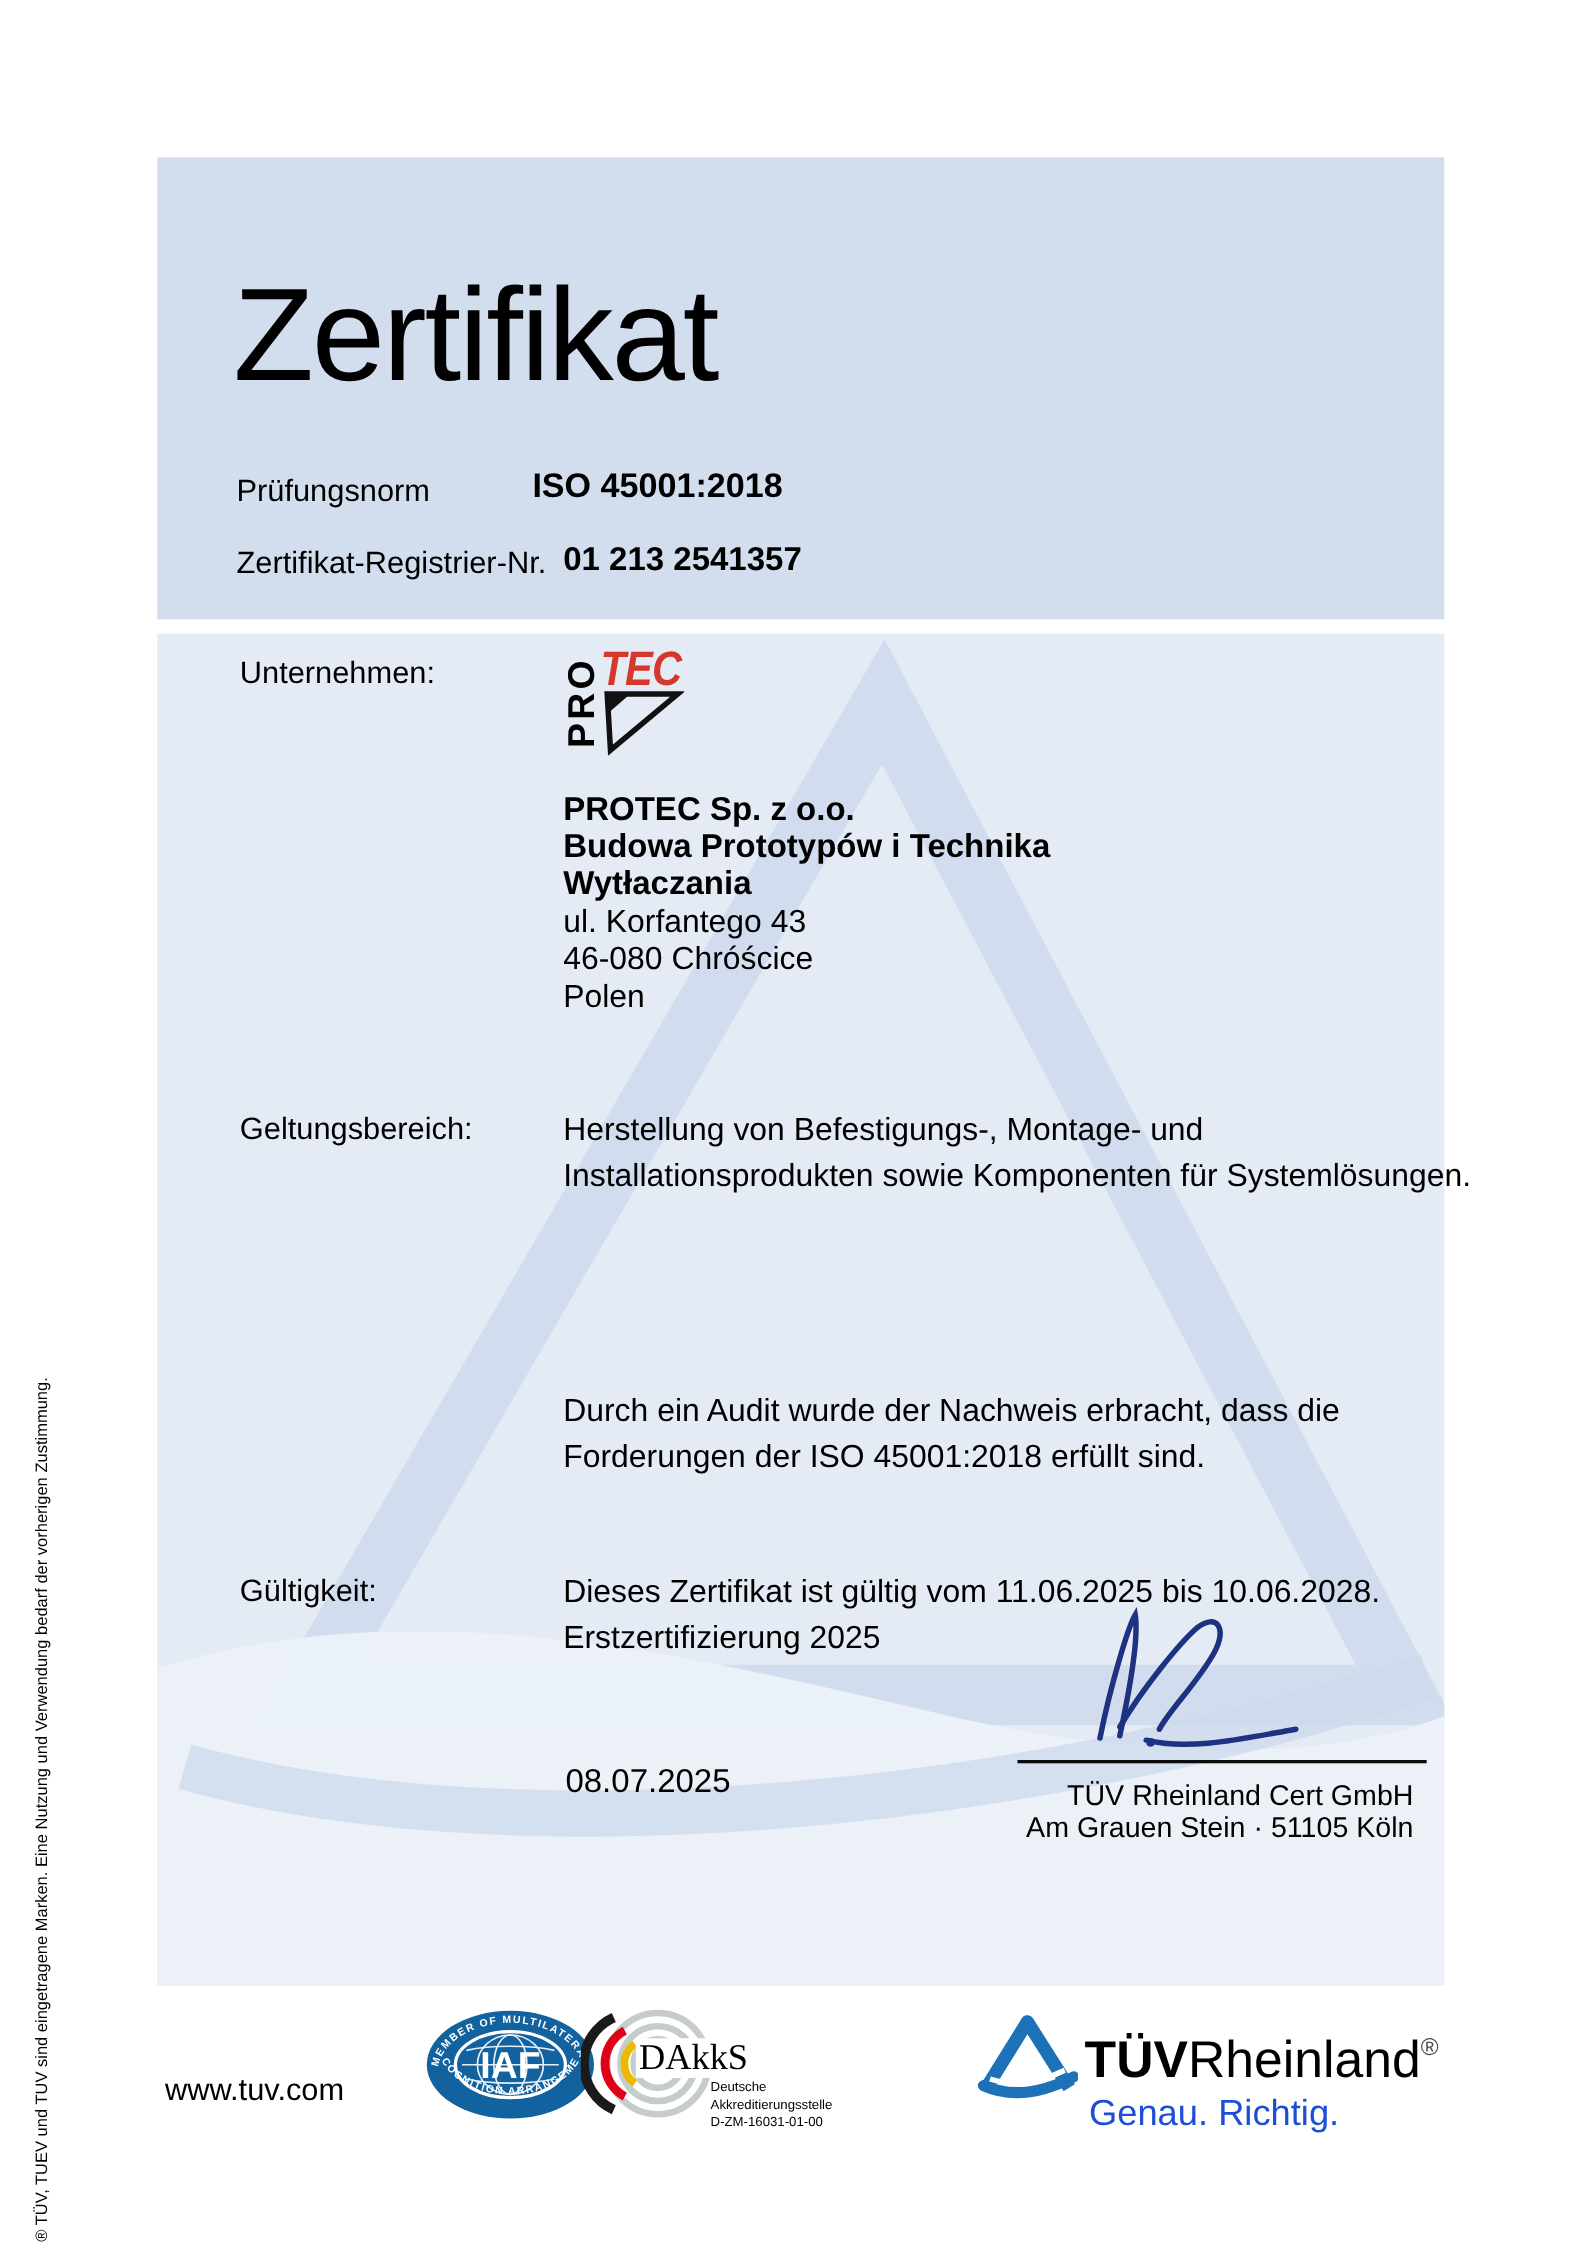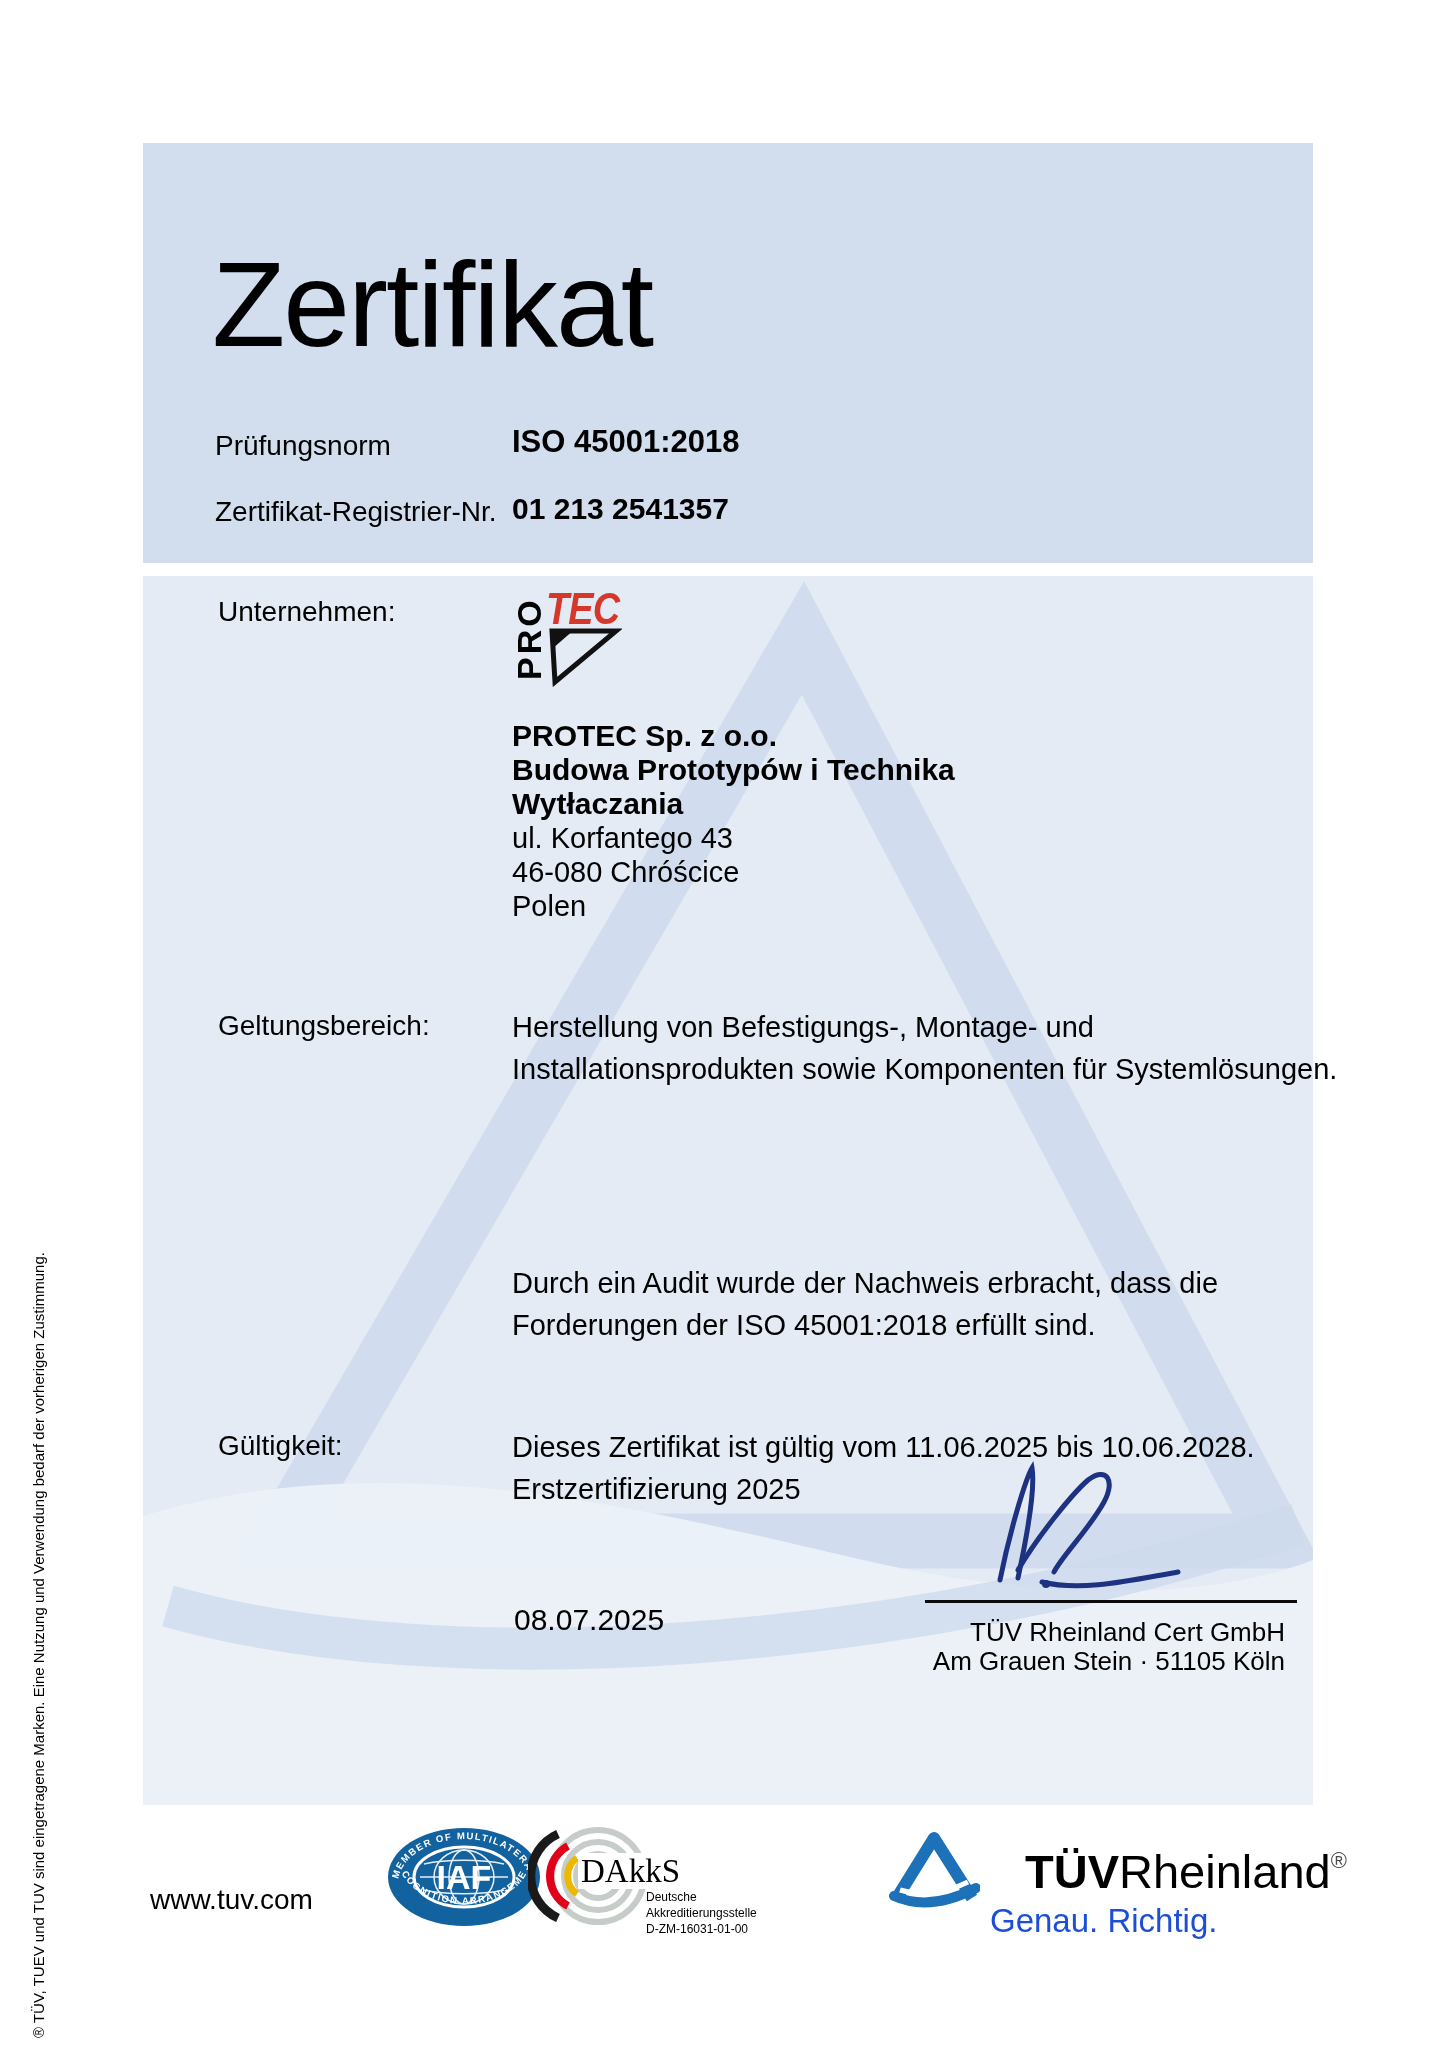--- a/index.html
+++ b/index.html
@@ -19,21 +19,21 @@
   .side-note{left:30px;top:2038px;transform:rotate(-90deg);transform-origin:0 0;
              font-size:15px;white-space:nowrap;}
   .website{left:150px;top:1884px;font-size:28px;}
   .pro-vert{left:512px;top:680px;transform:rotate(-90deg);transform-origin:0 0;
             font-size:34px;font-weight:bold;letter-spacing:3px;line-height:1;}
   .tec-red{left:546px;top:587px;font-size:44px;font-weight:bold;font-style:italic;
            color:#d6372b;letter-spacing:-1px;transform:scaleX(.86);transform-origin:0 0;line-height:1;}
   .dakks-word{left:578px;top:1853px;font-family:"Liberation Serif",serif;font-size:33px;
               font-weight:500;background:#fff;padding:0 3px;line-height:1.1;}
   .dakks-sub{left:646px;top:1889px;font-size:12px;line-height:16px;}
-  .tuv-brand{left:986px;top:1848px;font-size:47px;line-height:1;white-space:nowrap;margin-left:39px;}
+  .tuv-brand{left:986px;top:1848px;font-size:47px;line-height:1;white-space:nowrap;}
   .tuv-brand b{font-weight:bold;}
   .tuv-reg{font-size:22px;vertical-align:20px;color:#4a4a4a;}
   .tuv-tag{left:990px;top:1902px;font-size:33px;color:#1d4ed8;}
 </style>
 </head>
 <body>
 
 <div class="page">
 
   <div class="abs panel-top"></div>
@@ -41,21 +41,21 @@
 
   <svg class="abs" style="left:143px;top:576px;" width="1170" height="1229" viewBox="0 0 1170 1229">
     <path d="M660,62 L135,965 L1135,965 Z" fill="none" stroke="#ccd9ec" stroke-width="55" opacity="0.8"></path>
     <path d="M0,940 C240,868 480,928 720,984 C920,1030 1080,1020 1170,984 L1170,1229 L0,1229 Z" fill="#ecf1f8" opacity="0.95"></path>
     <path d="M25,1030 C300,1108 760,1078 1155,948" fill="none" stroke="#ccd9ec" stroke-width="42" opacity="0.75"></path>
   </svg>
 
   <div class="abs doc-title">Zertifikat</div>
 
   <div class="abs lbl" style="left:215px;top:430px;">Prüfungsnorm</div>
-  <div class="abs val-bold" style="left:512px;top:424px;font-size:31px;">ISO 45001:2018</div>
+  <div class="abs val-bold" style="left:484px;top:424px;font-size:31px;">ISO 45001:2018</div>
 
   <div class="abs lbl" style="left:215px;top:496px;">Zertifikat-Registrier-Nr.</div>
   <div class="abs val-bold" style="left:512px;top:492px;font-size:30px;">01 213 2541357</div>
 
   <div class="abs lbl" style="left:218px;top:596px;">Unternehmen:</div>
 
   <div class="abs">
     <div class="abs pro-vert">PRO</div>
     <div class="abs tec-red">TEC</div>
     <svg class="abs" style="left:548px;top:627px;" width="74" height="60" viewBox="0 0 74 60">

